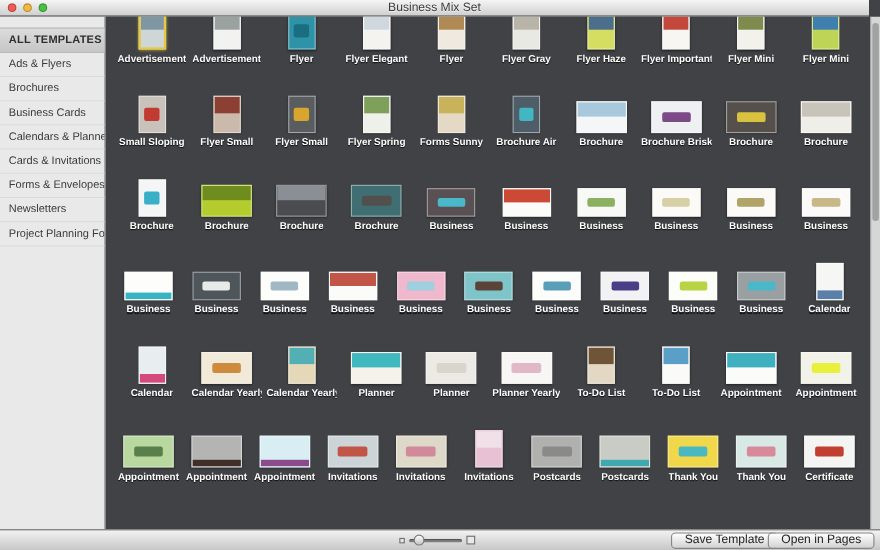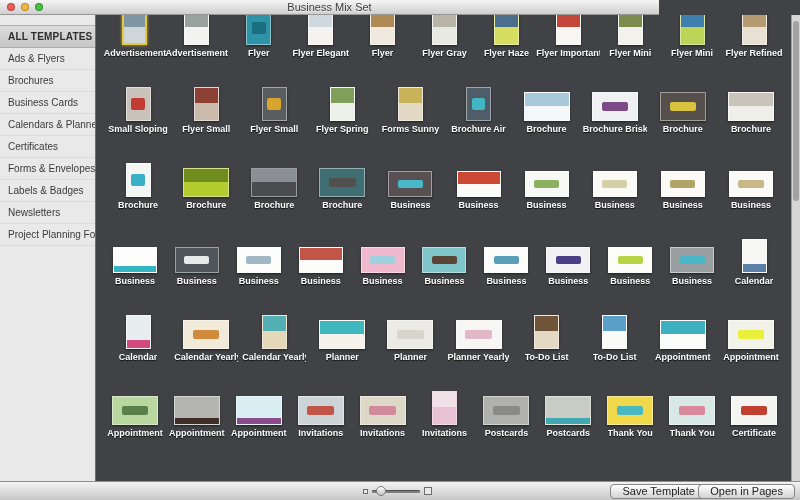--- a/index.html
+++ b/index.html
@@ -4,21 +4,21 @@
 <style>
   html,body{margin:0;padding:0;}
   body{
     width:800px;height:500px;overflow:hidden;position:relative;
     font-family:"Liberation Sans",sans-serif;
     background:#404245;
     -webkit-font-smoothing:antialiased;
   }
   
   .titlebar{
-    position:absolute;top:0;left:0;width:659px;height:15px;
+    position:absolute;top:0;left:0;width:790px;height:15px;
     background:linear-gradient(#f5f5f5,#cfcfcf);
     border-bottom:1px solid #979797;box-sizing:border-box;z-index:30;
   }
   .lights{position:absolute;left:7px;top:3px;display:flex;gap:6px;}
   .light{width:8px;height:8px;border-radius:50%;box-sizing:border-box;border:1px solid rgba(0,0,0,.25);}
   .title{
     position:absolute;left:0;right:0;top:0;height:15px;line-height:15px;
     text-align:center;font-size:11px;color:#3c3c3c;text-shadow:0 1px 0 rgba(255,255,255,.6);
   }
   
@@ -113,23 +113,22 @@
   </div>
   <div class="title">Business Mix Set</div>
 </div>
 
 <div class="sidebar" id="sidebar">
     <div class="side-item selected">ALL TEMPLATES</div>
     <div class="side-item">Ads &amp; Flyers</div>
     <div class="side-item">Brochures</div>
     <div class="side-item">Business Cards</div>
     <div class="side-item">Calendars &amp; Planners</div>
-    <div class="side-item">Certificates</div>
+    <div class="side-item">Cards &amp; Invitations</div>
     <div class="side-item">Forms &amp; Envelopes</div>
-    <div class="side-item">Labels &amp; Badges</div>
     <div class="side-item">Newsletters</div>
     <div class="side-item">Project Planning Forms</div>
   </div>
 
 <div class="content">
   <div class="grid" id="grid">
       <div class="grid-row first">
         <div class="cell">
           <div class="thumb-area">
             <div class="thumb portrait selected" style="background: rgb(207, 214, 216);">
@@ -202,28 +201,20 @@
           </div>
           <div class="cell-label">Flyer Mini</div>
         </div>
         <div class="cell">
           <div class="thumb-area">
             <div class="thumb portrait" style="background: rgb(189, 212, 87);">
               <div class="deco top" style="background: rgb(63, 127, 174);"></div>
             </div>
           </div>
           <div class="cell-label">Flyer Mini</div>
-        </div>
-        <div class="cell">
-          <div class="thumb-area">
-            <div class="thumb portrait" style="background: rgb(232, 224, 210);">
-              <div class="deco top" style="background: rgb(181, 154, 114);"></div>
-            </div>
-          </div>
-          <div class="cell-label">Flyer Refined</div>
         </div>
       </div>
       <div class="grid-row">
         <div class="cell">
           <div class="thumb-area">
             <div class="thumb portrait" style="background: rgb(201, 194, 186);">
               <div class="deco center" style="background: rgb(194, 59, 51);"></div>
             </div>
           </div>
           <div class="cell-label">Small Sloping</div>

